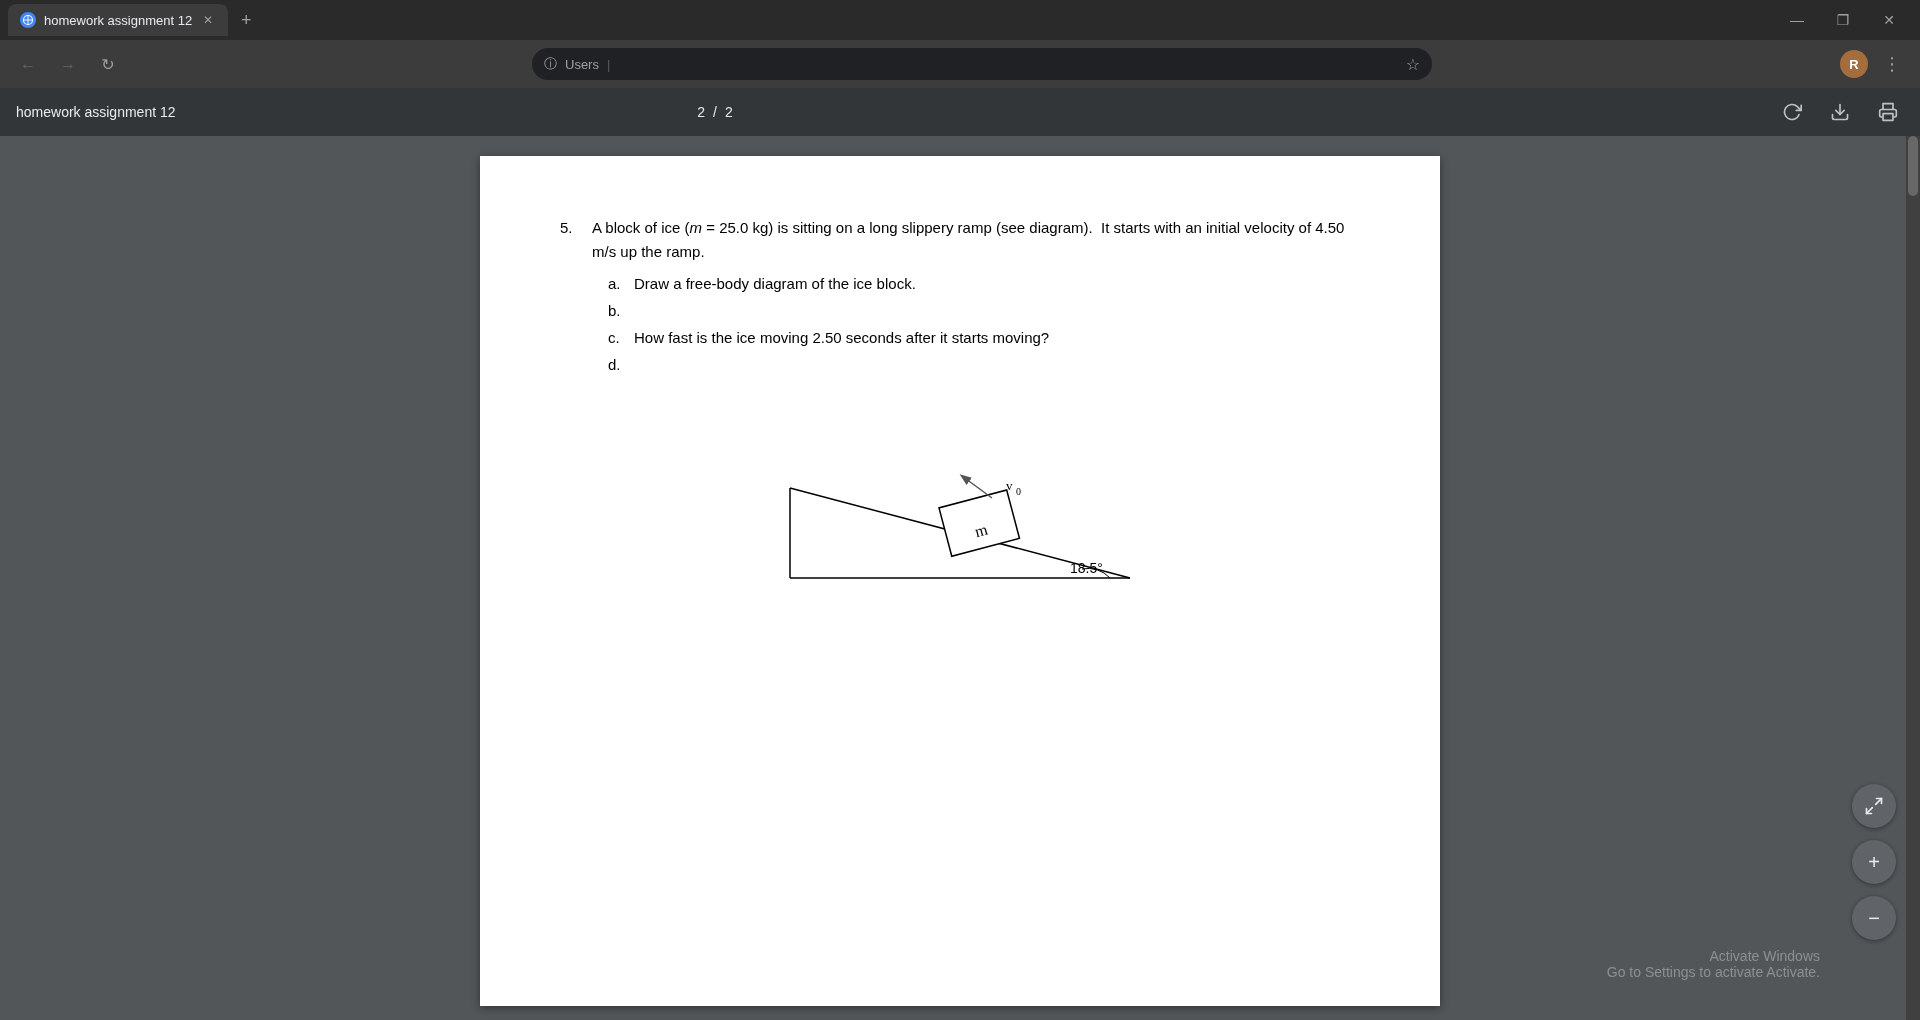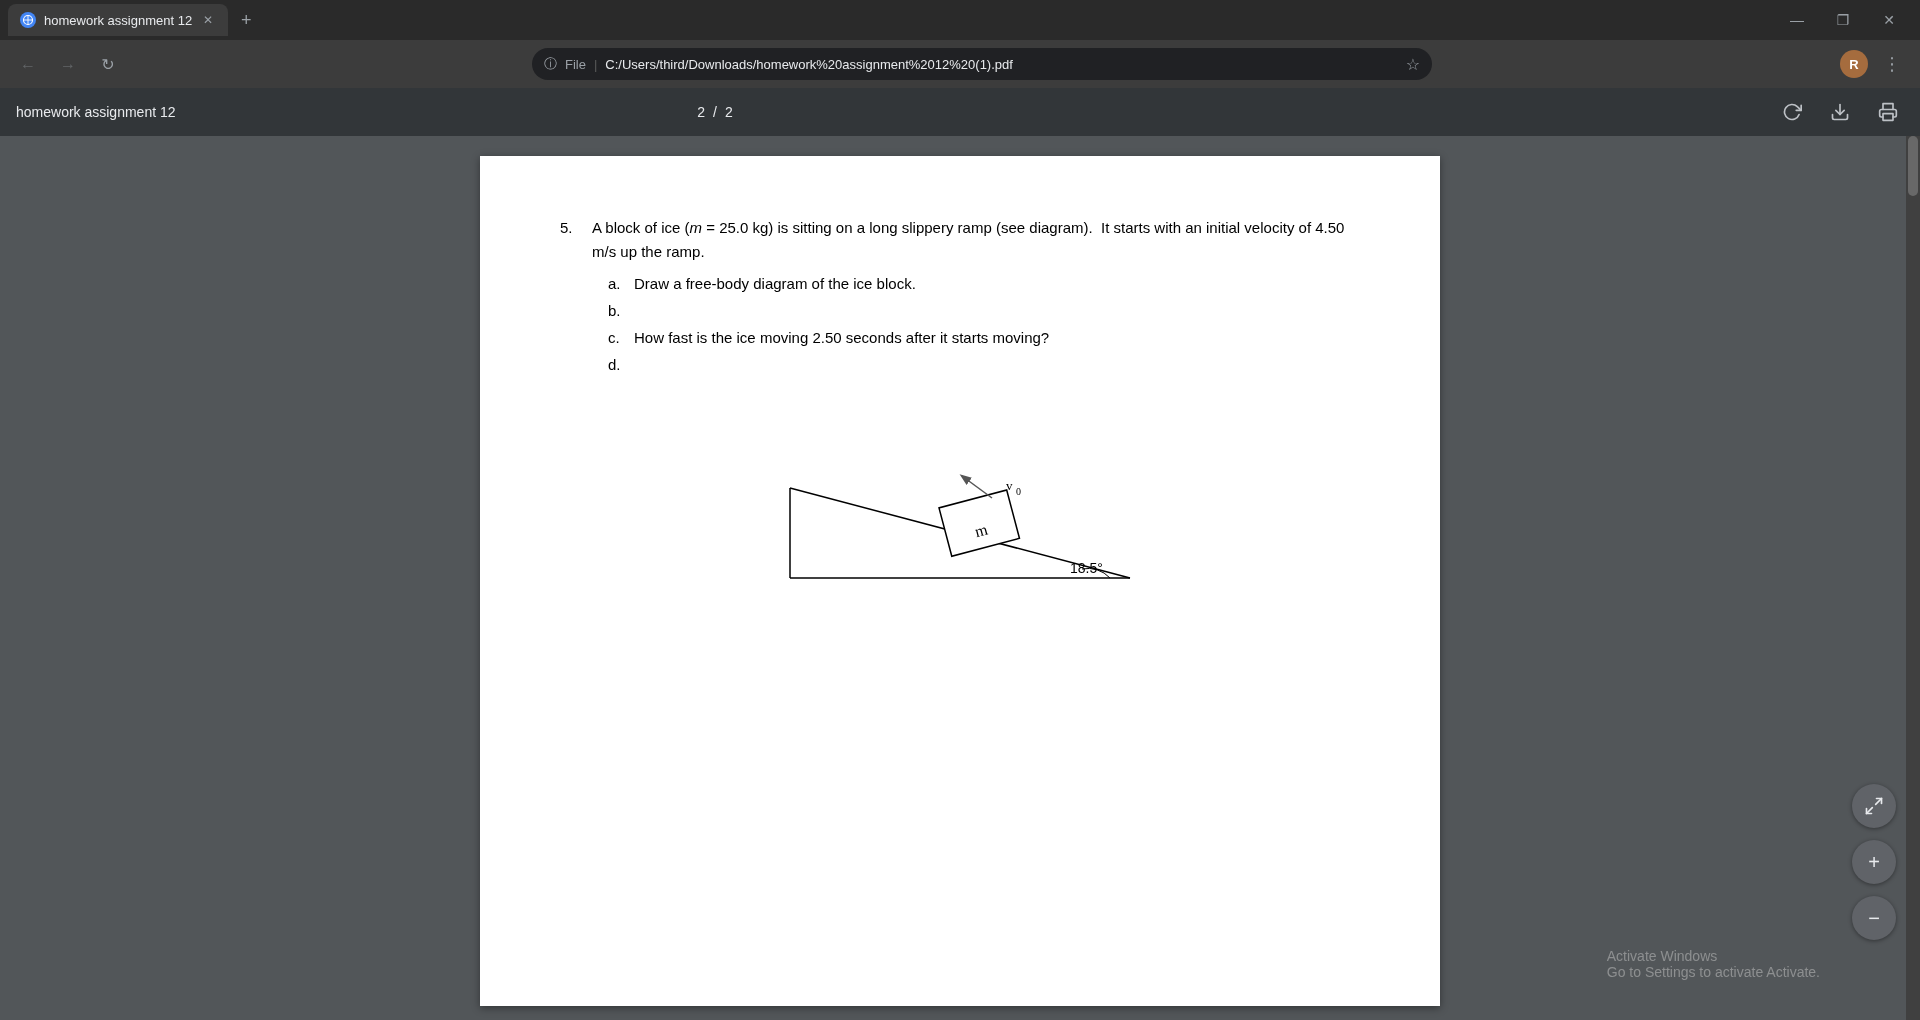--- a/index.html
+++ b/index.html
@@ -225,20 +225,21 @@
       box-shadow: 0 1px 4px rgba(0,0,0,0.4);
     }
 
     
     .activate-watermark {
       position: absolute;
       bottom: 40px;
       right: 100px;
       color: rgba(200,200,200,0.5);
       font-size: 14px;
+      text-align: right;
       pointer-events: none;
     }
 
     
     .scrollbar-track {
       position: absolute;
       right: 0;
       top: 0;
       width: 14px;
       height: 100%;
@@ -278,23 +279,22 @@
       <div class="win-btn close">✕</div>
     </div>
   </div>
 
   <div class="address-bar">
     <div class="nav-btn disabled">←</div>
     <div class="nav-btn disabled">→</div>
     <div class="nav-btn">↻</div>
     <div class="address-input-wrap">
       <span class="address-lock">ⓘ</span>
-      <span class="address-file-label">File</span>
+      <span class="address-file-label">Users</span>
       <span class="address-separator">|</span>
-      <span class="address-url">C:/Users/third/Downloads/homework%20assignment%2012%20(1).pdf</span>
       <span class="address-star">☆</span>
     </div>
     <div class="user-avatar">R</div>
     <div class="menu-icon">⋮</div>
   </div>
 
 </div>
 
 <div class="pdf-toolbar">
   <span class="pdf-title">homework assignment 12</span>

